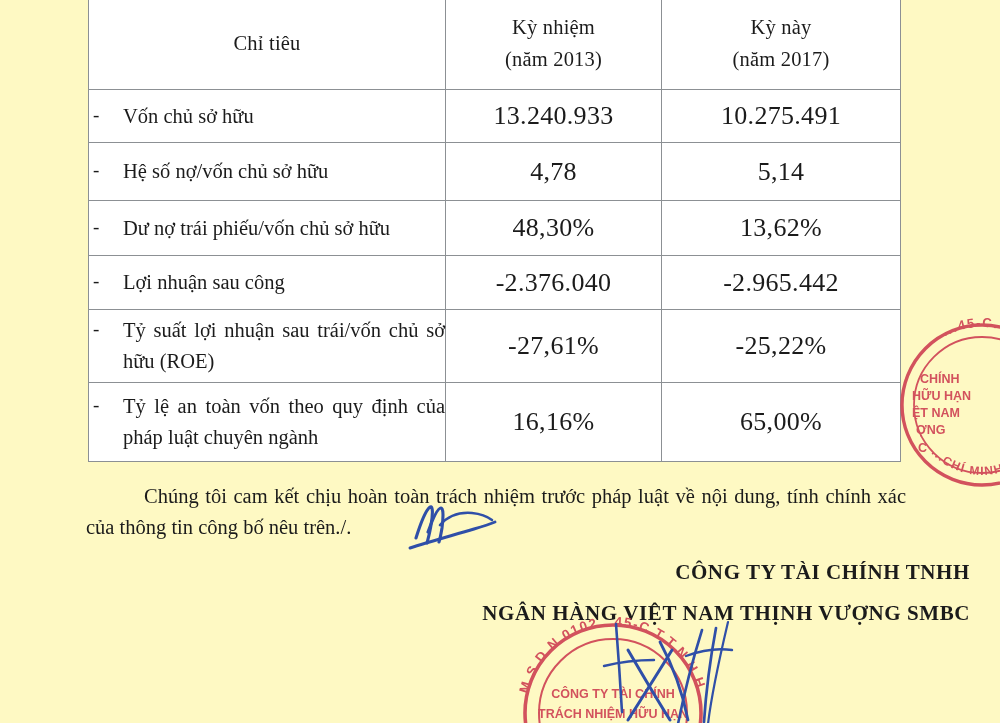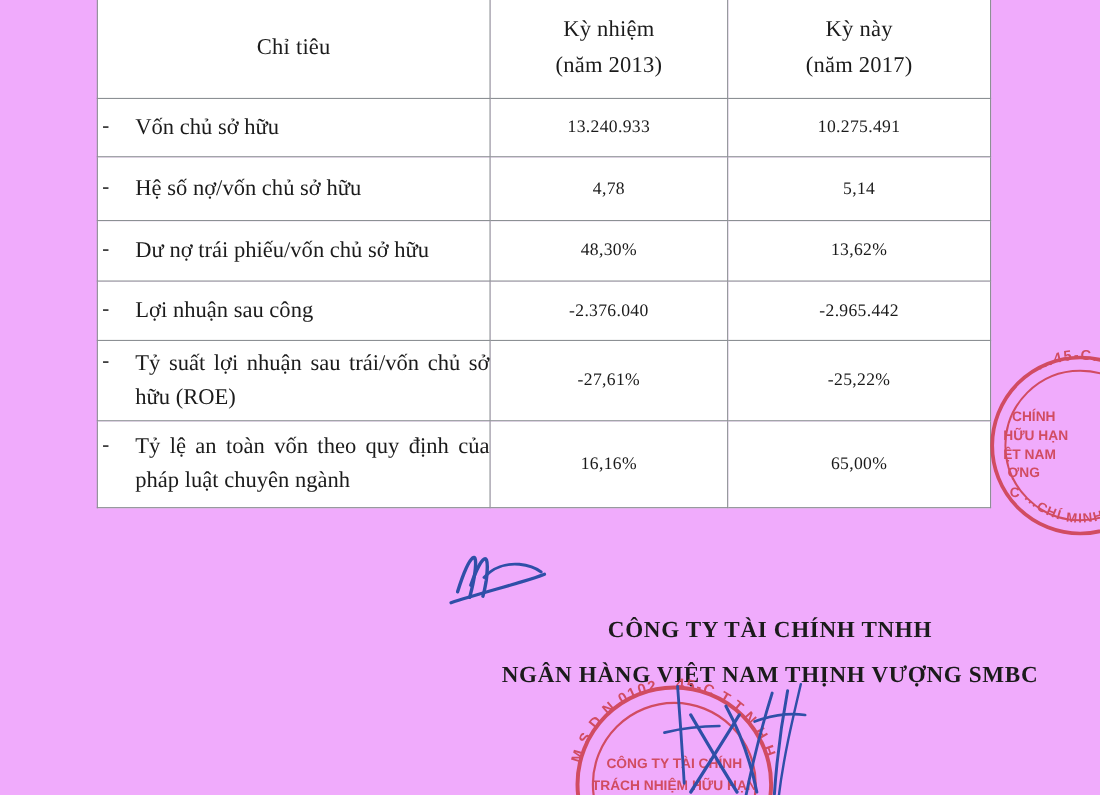--- a/index.html
+++ b/index.html
@@ -13,21 +13,21 @@
     position: relative;
     overflow: hidden;
     font-family: "Liberation Serif", "DejaVu Serif", serif;
     color: #1b1b1b;
   }
 
   
   #page {
     position: absolute;
     inset: 0;
-    background: #f0abfc;
+    background: #fef9c3;
   }
 
   
   #metrics-table {
     position: absolute;
     left: 88px;
     top: -2px;
     width: 812px;
     border-collapse: collapse;
     table-layout: fixed;
@@ -76,21 +76,21 @@
     flex: 1 1 auto;
     text-align: justify;
     text-justify: inter-word;
     hyphens: none;
   }
   .label-text.two-line { text-align-last: left; }
 
   
   .val-cell {
     text-align: center;
-    font-size: 16px;
+    font-size: 26px;
     letter-spacing: .3px;
   }
   .val-cell.nudge-down { padding-top: 14px; }
 
   tr.r1 td { height: 52px; }
   tr.r2 td { height: 57px; }
   tr.r3 td { height: 54px; }
   tr.r4 td { height: 53px; }
   tr.r5 td { height: 72px; }
   tr.r6 td { height: 78px; }
@@ -106,21 +106,21 @@
     text-indent: 58px;
     text-align: justify;
   }
 
   
   #signature-block {
     position: absolute;
     left: 430px;
     top: 552px;
     width: 540px;
-    text-align: center;
+    text-align: right;
   }
   #signature-block .org-line {
     font-weight: bold;
     font-size: 21px;
     letter-spacing: .6px;
     line-height: 1.95;
     white-space: nowrap;
   }
 
   
@@ -257,20 +257,21 @@
             <span class="bullet">-</span>
             <span class="label-text two-line">Tỷ lệ an toàn vốn theo quy định của pháp luật chuyên ngành</span>
           </div>
         </td>
         <td class="val-cell">16,16%</td>
         <td class="val-cell">65,00%</td>
       </tr>
     </tbody>
   </table>
 
+  <div id="commitment">Chúng tôi cam kết chịu hoàn toàn trách nhiệm trước pháp luật về nội dung, tính chính xác của thông tin công bố nêu trên./.</div>
 
   <div id="inline-signature">
     <svg viewBox="0 0 120 58" width="120" height="58" xmlns="http://www.w3.org/2000/svg">
       <g fill="none" stroke="#2f4fa8" stroke-linecap="round" stroke-linejoin="round">
         <path d="M14 40 C19 24, 24 12, 28 9 C31 7, 31 16, 29 27 C28 34, 26 41, 25 45" stroke-width="3.1"></path>
         <path d="M26 34 C31 20, 36 10, 39 10 C42 10, 41 22, 40 30 C39 36, 38 41, 37 44" stroke-width="3.1"></path>
         <path d="M38 27 C46 18, 58 14, 70 15 C80 16, 86 19, 90 22" stroke-width="2.6"></path>
         <path d="M8 50 C26 44, 52 37, 72 31 C82 28, 88 26, 93 24" stroke-width="2.9"></path>
       </g>
     </svg>

